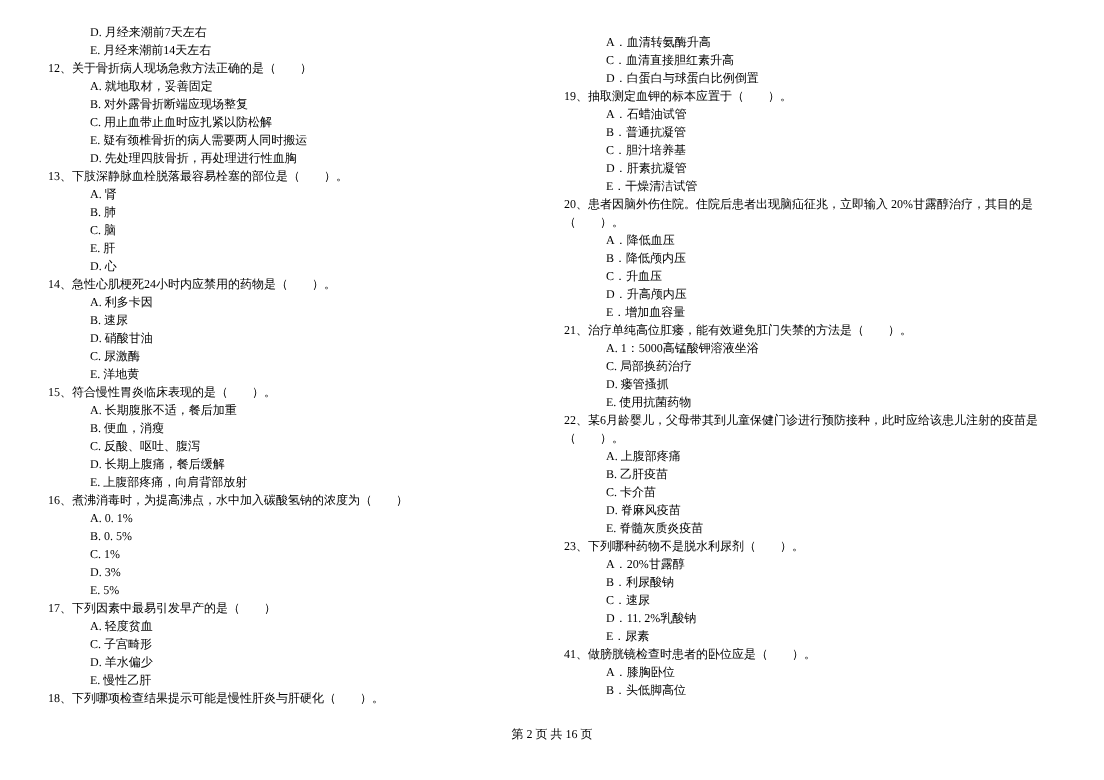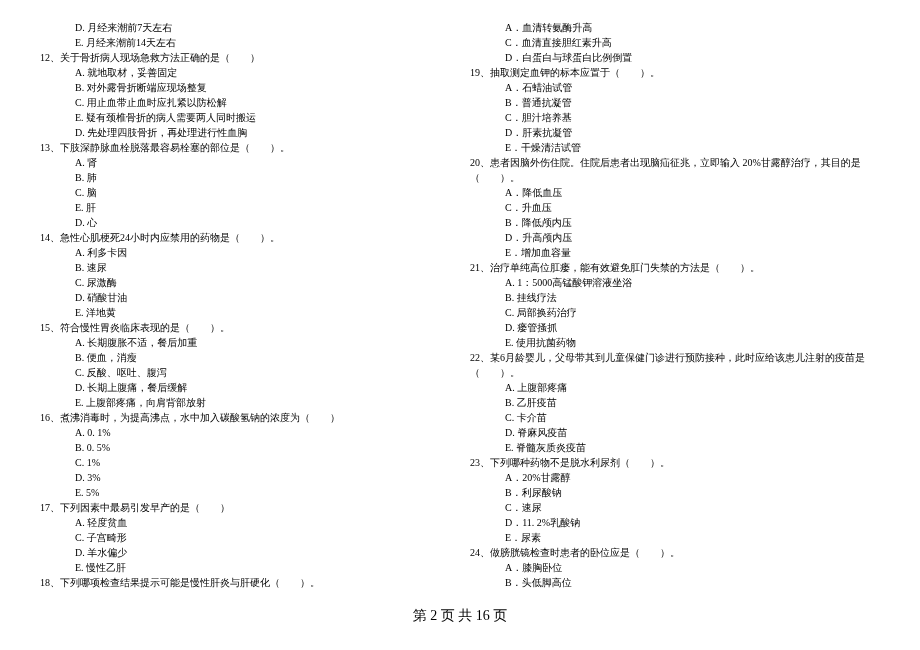--- a/index.html
+++ b/index.html
@@ -22,21 +22,21 @@
     }
     .option {
       padding-left: 45px;
     }
     .question {
       padding-left: 10px;
     }
     .footer {
       text-align: center;
       margin-top: 15px;
-      font-size: 14px;
+      font-size: 10px;
     }
   </style>
 </head>
 <body>
 
 <div class="page">
   <div class="column">
     <div class="option">D. 月经来潮前7天左右</div>
     <div class="option">E. 月经来潮前14天左右</div>
 
@@ -50,22 +50,22 @@
     <div class="question">13、下肢深静脉血栓脱落最容易栓塞的部位是（　　）。</div>
     <div class="option">A. 肾</div>
     <div class="option">B. 肺</div>
     <div class="option">C. 脑</div>
     <div class="option">E. 肝</div>
     <div class="option">D. 心</div>
 
     <div class="question">14、急性心肌梗死24小时内应禁用的药物是（　　）。</div>
     <div class="option">A. 利多卡因</div>
     <div class="option">B. 速尿</div>
+    <div class="option">D. 硝酸甘油</div>
     <div class="option">C. 尿激酶</div>
-    <div class="option">D. 硝酸甘油</div>
     <div class="option">E. 洋地黄</div>
 
     <div class="question">15、符合慢性胃炎临床表现的是（　　）。</div>
     <div class="option">A. 长期腹胀不适，餐后加重</div>
     <div class="option">B. 便血，消瘦</div>
     <div class="option">C. 反酸、呕吐、腹泻</div>
     <div class="option">D. 长期上腹痛，餐后缓解</div>
     <div class="option">E. 上腹部疼痛，向肩背部放射</div>
 
     <div class="question">16、煮沸消毒时，为提高沸点，水中加入碳酸氢钠的浓度为（　　）</div>
@@ -91,45 +91,44 @@
 
     <div class="question">19、抽取测定血钾的标本应置于（　　）。</div>
     <div class="option">A．石蜡油试管</div>
     <div class="option">B．普通抗凝管</div>
     <div class="option">C．胆汁培养基</div>
     <div class="option">D．肝素抗凝管</div>
     <div class="option">E．干燥清洁试管</div>
 
     <div class="question">20、患者因脑外伤住院。住院后患者出现脑疝征兆，立即输入 20%甘露醇治疗，其目的是（　　）。</div>
     <div class="option">A．降低血压</div>
+    <div class="option">B．降低颅内压</div>
     <div class="option">C．升血压</div>
-    <div class="option">B．降低颅内压</div>
     <div class="option">D．升高颅内压</div>
     <div class="option">E．增加血容量</div>
 
     <div class="question">21、治疗单纯高位肛瘘，能有效避免肛门失禁的方法是（　　）。</div>
     <div class="option">A. 1：5000高锰酸钾溶液坐浴</div>
-    <div class="option">B. 挂线疗法</div>
     <div class="option">C. 局部换药治疗</div>
     <div class="option">D. 瘘管搔抓</div>
     <div class="option">E. 使用抗菌药物</div>
 
     <div class="question">22、某6月龄婴儿，父母带其到儿童保健门诊进行预防接种，此时应给该患儿注射的疫苗是（　　）。</div>
     <div class="option">A. 上腹部疼痛</div>
     <div class="option">B. 乙肝疫苗</div>
     <div class="option">C. 卡介苗</div>
     <div class="option">D. 脊麻风疫苗</div>
     <div class="option">E. 脊髓灰质炎疫苗</div>
 
     <div class="question">23、下列哪种药物不是脱水利尿剂（　　）。</div>
     <div class="option">A．20%甘露醇</div>
     <div class="option">B．利尿酸钠</div>
     <div class="option">C．速尿</div>
     <div class="option">D．11. 2%乳酸钠</div>
     <div class="option">E．尿素</div>
 
-    <div class="question">24、做膀胱镜检查时患者的卧位应是（　　）。</div>
+    <div class="question">41、做膀胱镜检查时患者的卧位应是（　　）。</div>
     <div class="option">A．膝胸卧位</div>
     <div class="option">B．头低脚高位</div>
   </div>
 </div>
 
 <div class="footer">第 2 页 共 16 页</div>
 
 </body></html>

